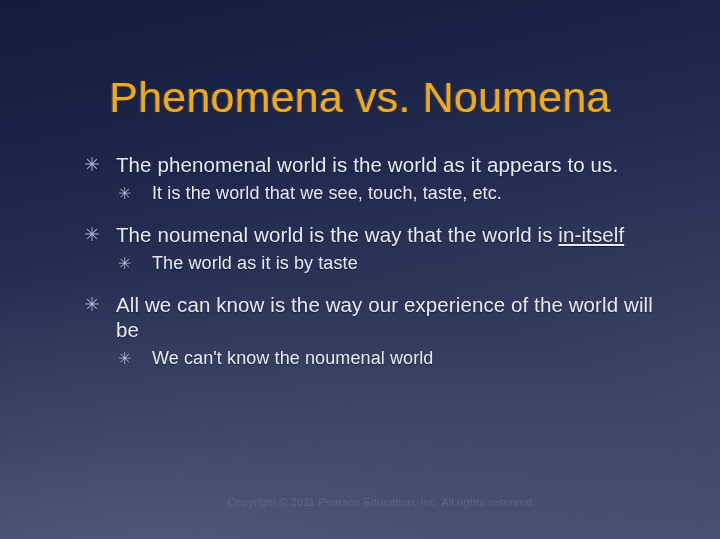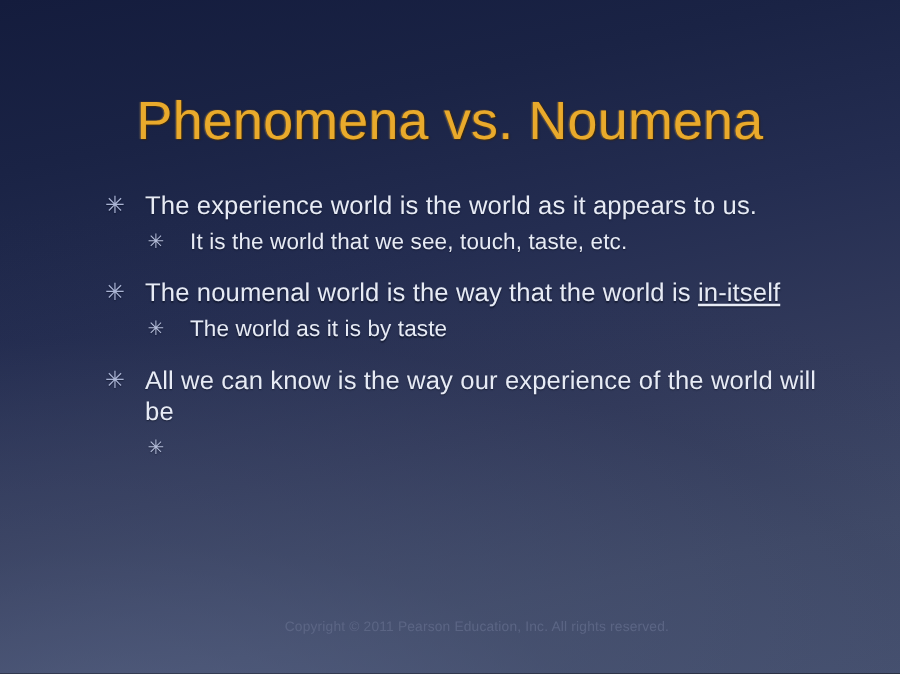--- a/index.html
+++ b/index.html
@@ -123,21 +123,21 @@
 
 <div id="slide">
 
   <h1 id="title">Phenomena vs. Noumena</h1>
 
   <div id="body">
 
     <div class="group">
       <div class="lvl1">
         <span class="bullet">✳</span>
-        <span>The experience world is the world as it appears to us.</span>
+        <span>The phenomenal world is the world as it appears to us.</span>
       </div>
       <div class="lvl2">
         <span class="bullet">✳</span>
         <span>It is the world that we see, touch, taste, etc.</span>
       </div>
     </div>
 
     <div class="group">
       <div class="lvl1">
         <span class="bullet">✳</span><span>The noumenal world is the way that the world is </span><span class="emph">in-itself</span>
@@ -148,20 +148,21 @@
       </div>
     </div>
 
     <div class="group">
       <div class="lvl1">
         <span class="bullet">✳</span>
         <span>All we can know is the way our experience of the world will be</span>
       </div>
       <div class="lvl2">
         <span class="bullet">✳</span>
+        <span>We can't know the noumenal world</span>
       </div>
     </div>
 
   </div>
 
   <div id="footer">Copyright © 2011 Pearson Education, Inc. All rights reserved.</div>
 
 </div>
 
 </body></html>

